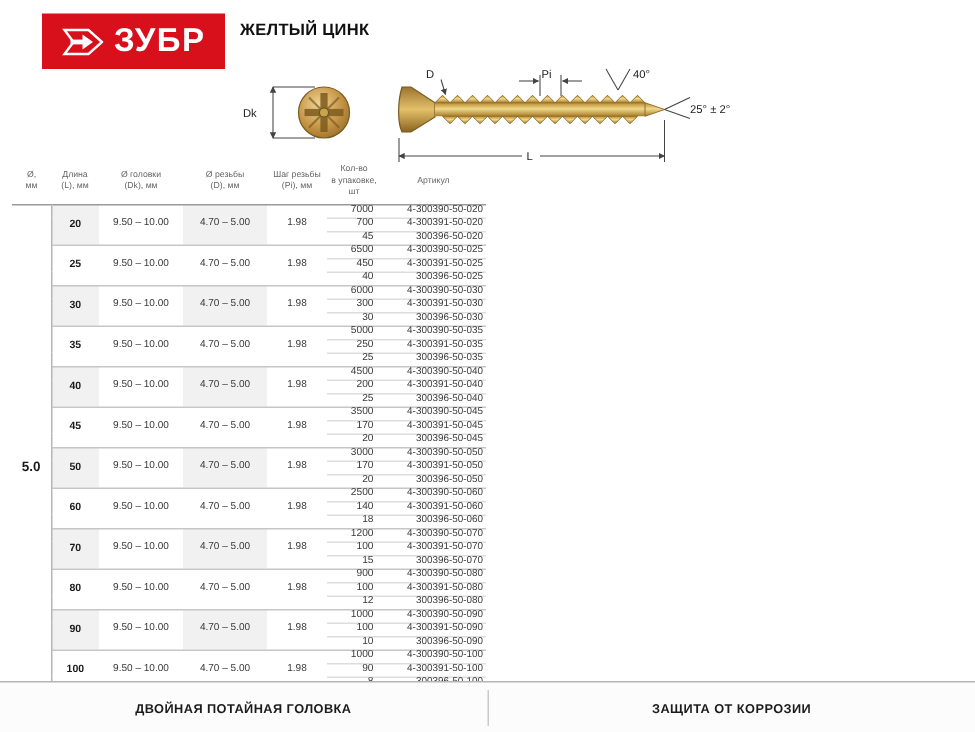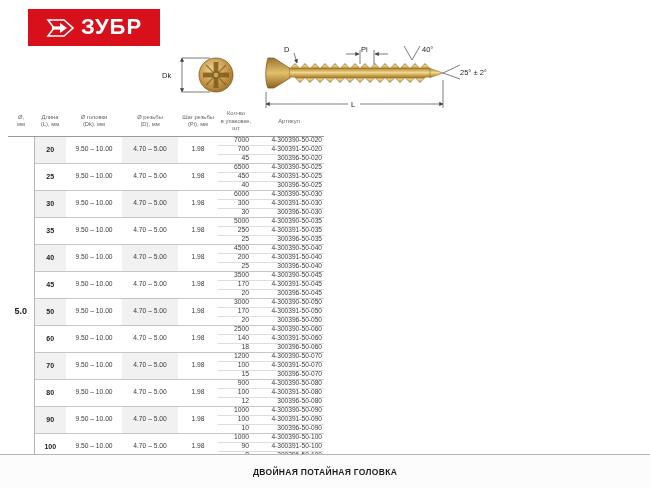--- a/index.html
+++ b/index.html
@@ -1,20 +1,20 @@
 <!DOCTYPE html>
 <html><head>
 <meta charset="utf-8">
 <style>
   html,body{margin:0;padding:0;background:#fff;}
   .page{position:relative;width:650px;height:488px;background:#fff;overflow:hidden;
         font-family:"Liberation Sans",sans-serif;color:#222;}
 
   
-  .logo{position:absolute;left:28px;top:9px;width:132px;height:37px;background:#d8101c;
+  .logo{position:absolute;left:28px;top:9px;width:122px;height:37px;background:#d8101c;
         display:flex;align-items:center;justify-content:center;gap:7px;}
   .logo-text{color:#fff;font-weight:bold;font-size:22px;letter-spacing:1px;line-height:1;padding-bottom:2px;}
   .title{position:absolute;left:160px;top:13px;font-size:11px;font-weight:bold;line-height:1.4;color:#101010;
          text-transform:uppercase;letter-spacing:.2px;}
 
   
   .diagram{position:absolute;left:160px;top:42px;}
   .diagram text{font-family:"Liberation Sans",sans-serif;font-size:7.5px;fill:#222;}
   .dim{stroke:#444;stroke-width:.7;fill:none;}
 
@@ -51,20 +51,21 @@
   <div class="logo">
     <svg width="28" height="26" viewBox="0 0 28 26">
       <polygon points="2,5 18,5 27,13 18,21 2,21 8,13" fill="none" stroke="#fff" stroke-width="1.6"></polygon>
       <rect x="6" y="11.4" width="9" height="3.2" fill="#fff"></rect>
       <polygon points="14,8 21,13 14,18" fill="#fff"></polygon>
     </svg>
     <span class="logo-text">ЗУБР</span>
   </div>
 
   <div class="title">
+    <div>ЖЕЛТЫЙ ЦИНК</div>
   </div>
 
   <svg class="diagram" width="334" height="68" viewBox="0 0 334 68">
     <defs>
       <marker id="ah" viewBox="0 0 10 10" refX="9" refY="5" markerWidth="6" markerHeight="6" orient="auto-start-reverse">
         <path d="M0,0 L10,5 L0,10 z" fill="#444"></path>
       </marker>
       <radialGradient id="headTop" cx="40%" cy="35%" r="75%">
         <stop offset="0%" stop-color="#eed593"></stop>
           <stop offset="60%" stop-color="#c49344"></stop>
@@ -580,15 +581,16 @@
           <tr>
             <td class="qty sr">4</td>
             <td class="art sr">300396-60-160</td>
           </tr>
         </tbody>
       </table>
   </div>
 
   <div class="footer">
     <div class="footer-item">ДВОЙНАЯ ПОТАЙНАЯ ГОЛОВКА</div>
+    <div class="footer-item">ЗАЩИТА ОТ КОРРОЗИИ</div>
   </div>
 
 </div>
 
 </body></html>

